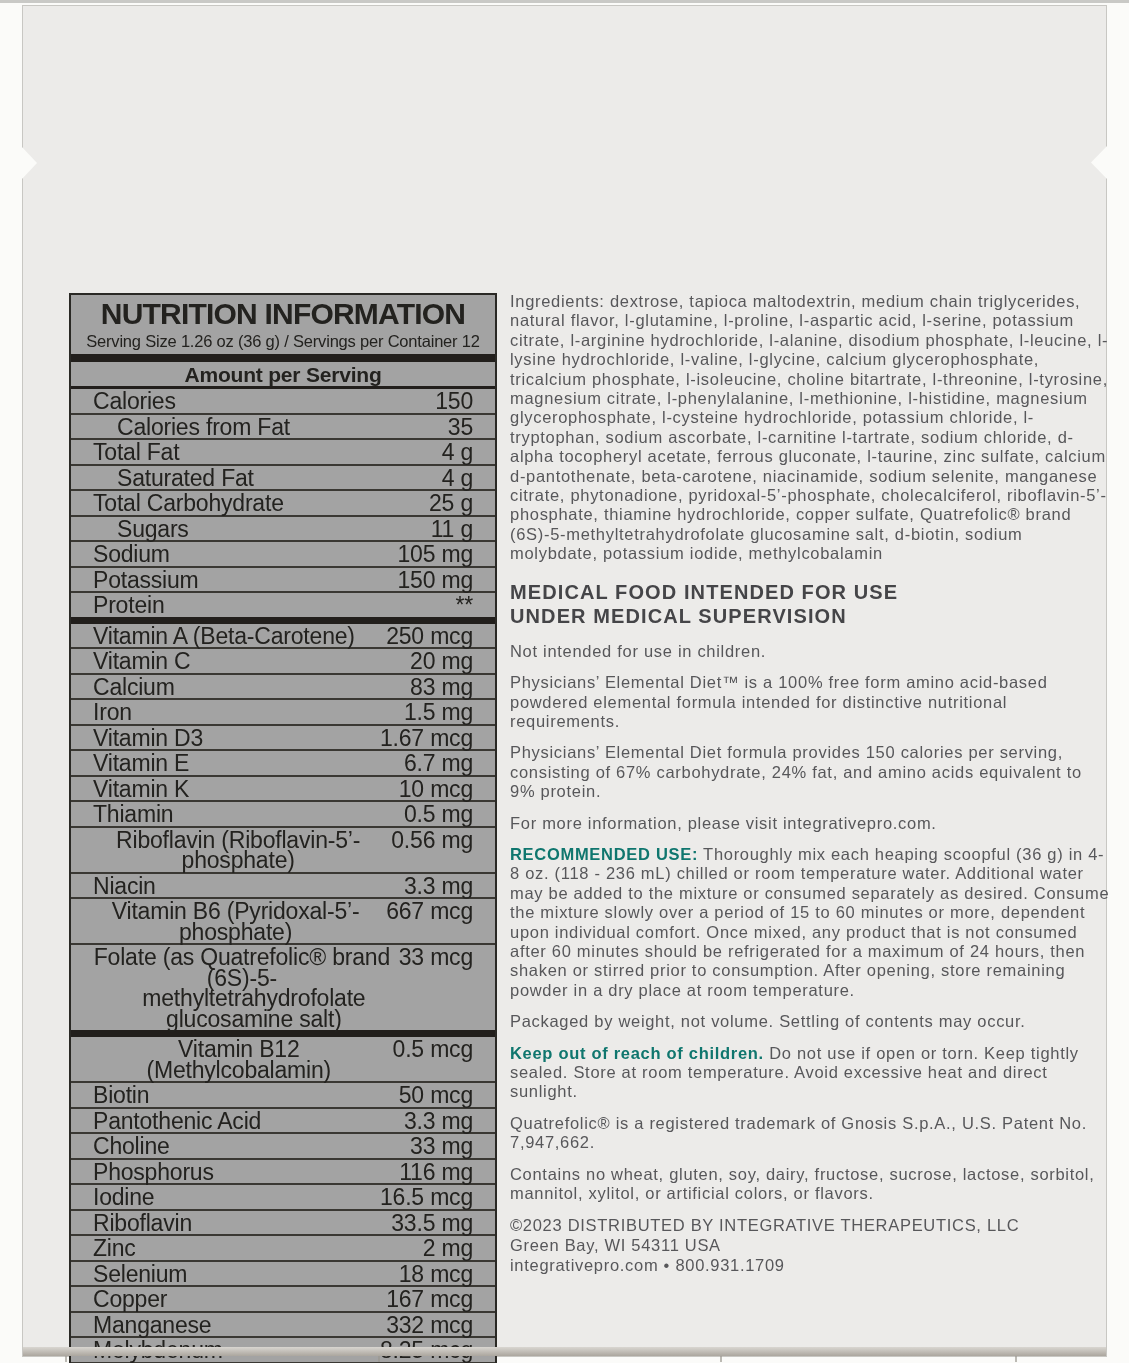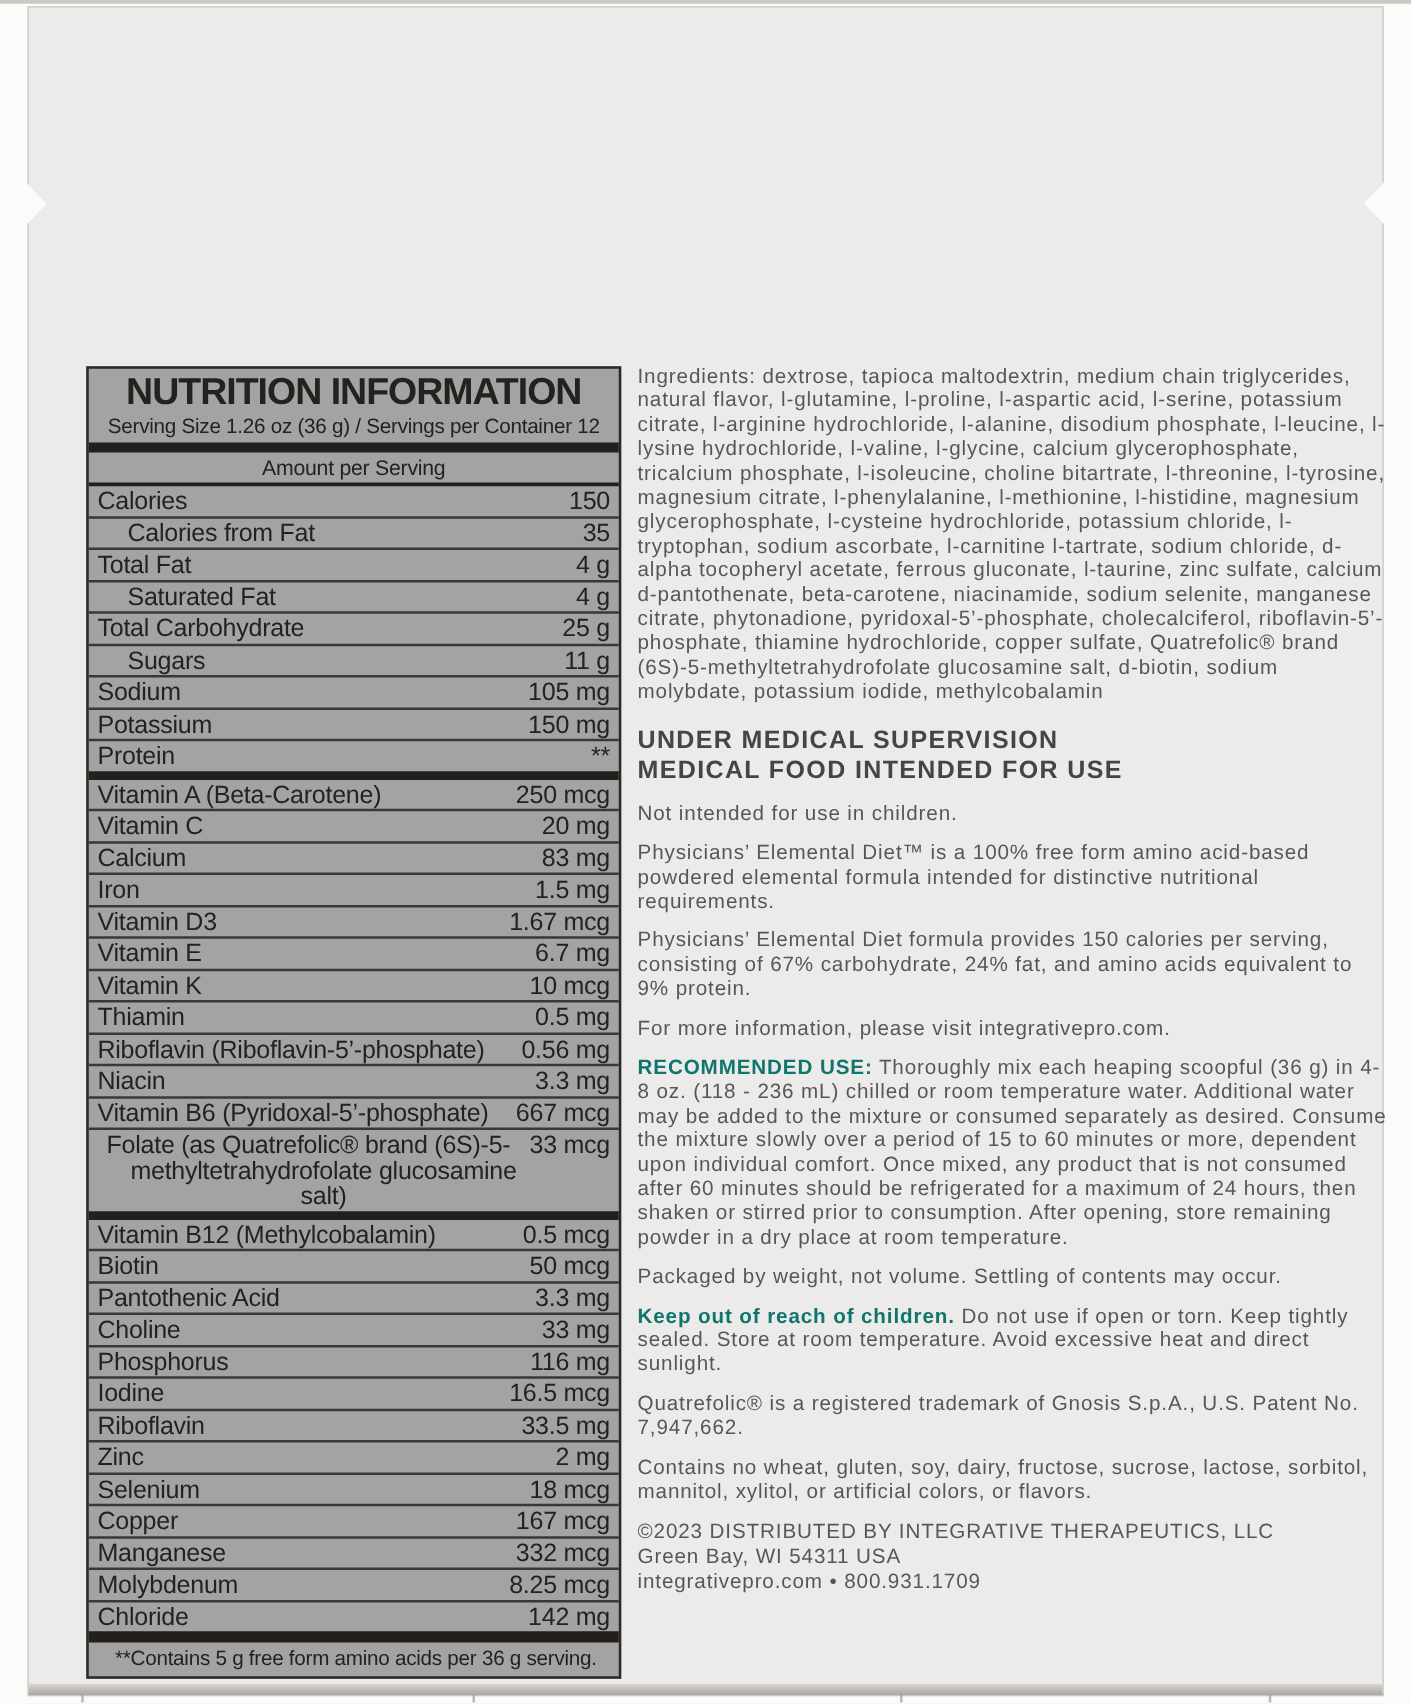--- a/index.html
+++ b/index.html
@@ -25,24 +25,24 @@
   
   .npanel{
     position:absolute;left:46px;top:287px;width:428px;box-sizing:border-box;
     border:2px solid #2a2925;color:#23221f;letter-spacing:-0.2px;background:#a3a3a3;text-align:center;
   }
   .ntitle{font-size:30px;font-weight:bold;line-height:34px;padding:2px 4px 0;
     white-space:nowrap;letter-spacing:-0.8px}
   .nserving{font-size:16.5px;line-height:20px;padding:0 4px 3px;white-space:nowrap}
   .bar{background:#221f1c}
   .bar-8{height:8px}.bar-7{height:7px}.bar-9{height:9px}
-  .nheader{font-size:17px;font-weight:normal;line-height:21px;padding:2px 5px 1px;
+  .nheader{font-size:21px;font-weight:bold;line-height:21px;padding:2px 5px 1px;
     border-bottom:3px solid #221f1c}
   .ngroup .nrow{display:flex;justify-content:space-between;align-items:flex-start;
-    border-top:2px solid #3a3833;padding:2px 7px 1px;font-size:20px;line-height:20.5px}
+    border-top:2px solid #3a3833;padding:2px 22px 1px;font-size:23px;line-height:20.5px}
   .ngroup .nrow:first-child{border-top:none}
   .nrow.indent .nlabel{padding-left:24px}
   .nlabel .l2{padding-left:24px}
   .nvalue{white-space:nowrap;padding-left:8px}
   .nfootnote{font-size:16.5px;line-height:20px;padding:3px 21px 4px;white-space:nowrap}
 
   
   .infocol{
     position:absolute;left:455px;top:286px;width:600px;
     color:#57575a;font-size:16.5px;line-height:19.4px;letter-spacing:0.7px;margin-left:32px;
@@ -213,22 +213,22 @@
           <div class="nvalue">142 mg</div>
         </div>
       </div>
     <div class="bar bar-9"></div>
     <div class="nfootnote">**Contains 5 g free form amino acids per 36 g serving.</div>
   </div>
 
   <div class="infocol">
     <p class="ingredients">Ingredients: dextrose, tapioca maltodextrin, medium chain triglycerides, natural flavor, l-glutamine, l-proline, l-aspartic acid, l-serine, potassium citrate, l-arginine hydrochloride, l-alanine, disodium phosphate, l-leucine, l-lysine hydrochloride, l-valine, l-glycine, calcium glycerophosphate, tricalcium phosphate, l-isoleucine, choline bitartrate, l-threonine, l-tyrosine, magnesium citrate, l-phenylalanine, l-methionine, l-histidine, magnesium glycerophosphate, l-cysteine hydrochloride, potassium chloride, l-tryptophan, sodium ascorbate, l-carnitine l-tartrate, sodium chloride, d-alpha tocopheryl acetate, ferrous gluconate, l-taurine, zinc sulfate, calcium d-pantothenate, beta-carotene, niacinamide, sodium selenite, manganese citrate, phytonadione, pyridoxal-5’-phosphate, cholecalciferol, riboflavin-5’-phosphate, thiamine hydrochloride, copper sulfate, Quatrefolic® brand (6S)-5-methyltetrahydrofolate glucosamine salt, d-biotin, sodium molybdate, potassium iodide, methylcobalamin</p>
     <div class="iheading">
+      <div>MEDICAL FOOD INTENDED FOR USE</div>
       <div>UNDER MEDICAL SUPERVISION</div>
-      <div>MEDICAL FOOD INTENDED FOR USE</div>
     </div>
     <div>
         <p>Not intended for use in children.</p>
         <p>Physicians’ Elemental Diet™ is a 100% free form amino acid-based powdered elemental formula intended for distinctive nutritional requirements.</p>
         <p>Physicians’ Elemental Diet formula provides 150 calories per serving, consisting of 67% carbohydrate, 24% fat, and amino acids equivalent to 9% protein.</p>
         <p>For more information, please visit integrativepro.com.</p>
         <p><strong>RECOMMENDED USE:</strong> Thoroughly mix each heaping scoopful (36 g) in 4-8 oz. (118 - 236 mL) chilled or room temperature water. Additional water may be added to the mixture or consumed separately as desired. Consume the mixture slowly over a period of 15 to 60 minutes or more, dependent upon individual comfort. Once mixed, any product that is not consumed after 60 minutes should be refrigerated for a maximum of 24 hours, then shaken or stirred prior to consumption. After opening, store remaining powder in a dry place at room temperature.</p>
         <p>Packaged by weight, not volume. Settling of contents may occur.</p>
         <p><strong>Keep out of reach of children.</strong> Do not use if open or torn. Keep tightly sealed. Store at room temperature. Avoid excessive heat and direct sunlight.</p>
         <p>Quatrefolic® is a registered trademark of Gnosis S.p.A., U.S. Patent No. 7,947,662.</p>

